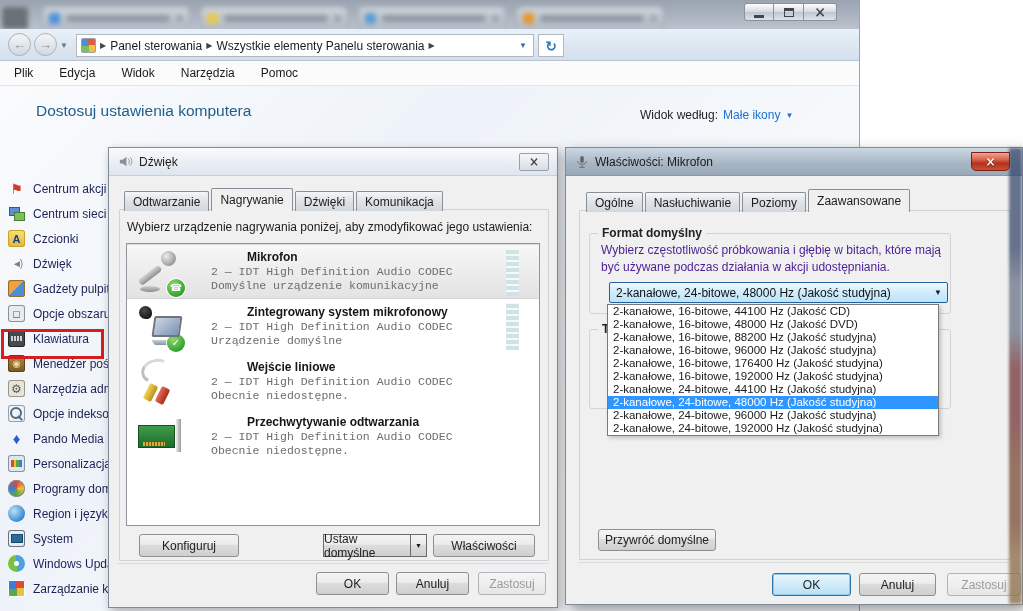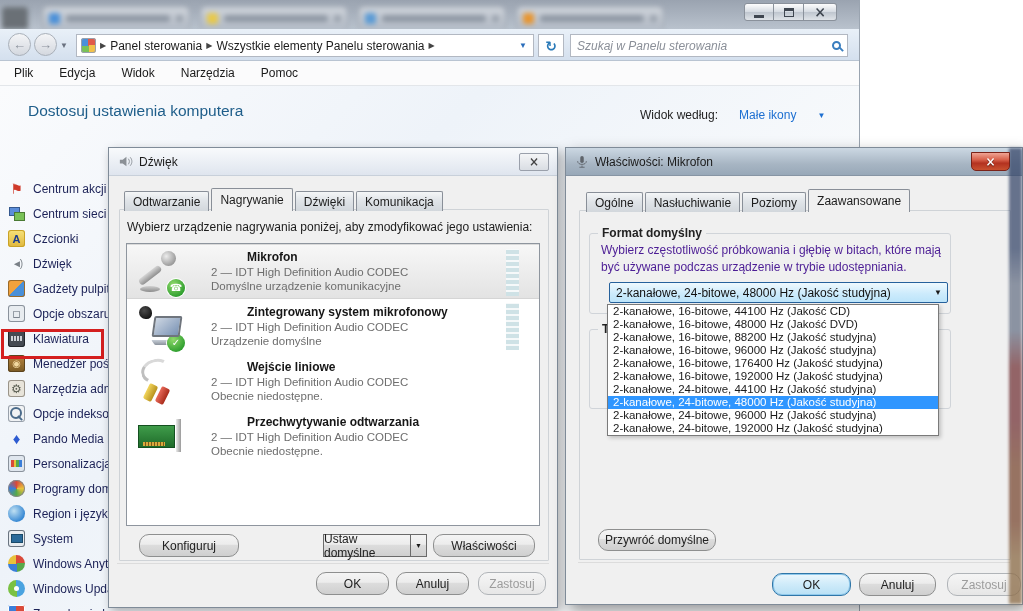--- a/index.html
+++ b/index.html
@@ -44,22 +44,22 @@
   .searchbox input::placeholder { color:#8a8f98; }
   .lens { width:9px; height:9px; border:2px solid #3a7ebf; border-radius:50%; position:relative; flex:none; cursor:pointer; }
   .lens::after { content:""; position:absolute; width:6px; height:2px; background:#3a7ebf; transform:rotate(45deg); right:-5px; bottom:-2px; }
 
   
   .menubar { position:absolute; left:0; top:61px; width:100%; height:25px; background:#fbfbfc; border-bottom:1px solid #e3e6ea; display:flex; align-items:center; padding-left:14px; gap:26px; font-size:12px; color:#1a1a1a; }
   .menubar span { cursor:pointer; }
 
   
   .content { position:absolute; left:0; top:86px; width:100%; height:525px; background:linear-gradient(135deg,#fafbfd 0%,#eef3f9 35%,#f8fafc 70%); }
-  .page-title { position:absolute; left:28px; top:16px; font-size:15.5px; color:#1f5e8a; }
-  .viewby { position:absolute; left:640px; top:22px; display:flex; align-items:center; gap:21px; font-size:12px; color:#1e1e1e; }
+  .page-title { position:absolute; left:36px; top:16px; font-size:15.5px; color:#1f5e8a; }
+  .viewby { position:absolute; left:640px; top:22px; display:flex; align-items:center; gap:5px; font-size:12px; color:#1e1e1e; }
   .viewby .link { color:#1d6fd1; cursor:pointer; }
   .viewby .caret { font-size:8px; color:#1d6fd1; cursor:pointer; }
 
   
   .sidebar { position:absolute; left:8px; top:90px; width:150px; }
   .side-item { height:25px; display:flex; align-items:center; gap:8px; cursor:pointer; white-space:nowrap; }
   .side-label { font-size:12px; color:#1c2257; }
   .s-icn { width:17px; height:17px; border-radius:3px; position:relative; display:inline-flex; align-items:center; justify-content:center; flex:none; font-size:11px; }
   .icn-action-center::after { content:"⚑"; color:#cf3a2a; font-size:14px; }
   .icn-network::before { content:""; position:absolute; left:1px; top:2px; width:9px; height:7px; background:#5b8dd9; border:1px solid #35598f; }
@@ -93,39 +93,39 @@
 
   .red-box { position:absolute; left:1px; top:243px; width:103px; height:30px; border:3px solid #d41f1f; z-index:5; pointer-events:none; }
 
   
   .dialog { position:absolute; background:#f0f0f0; border:1px solid #7f8b98; box-shadow:3px 4px 10px rgba(0,0,0,.3); }
   .titlebar { position:absolute; left:0; top:0; width:100%; height:28px; display:flex; align-items:center; gap:6px; padding-left:9px; font-size:12px; color:#1b1b1b; cursor:default; }
   .dtabs { position:absolute; display:flex; align-items:flex-end; z-index:2; }
   .dtab { height:20px; padding:3px 8px 0; background:linear-gradient(#f4f6f7,#e0e4e8 45%,#d2d7dc); border:1px solid #898f98; border-bottom:none; margin-right:2px; font-size:12px; color:#1c1c1c; border-radius:2px 2px 0 0; cursor:pointer; }
   .dtab.active { background:#f0f0f0; height:23px; padding-top:4px; box-shadow:0 2px 0 #f0f0f0; }
   .tab-page { position:absolute; background:#f0f0f0; border:1px solid #cfd3d7; border-radius:1px; }
-  .btn { position:absolute; background:linear-gradient(#f4f4f4,#ececec 45%,#ddd 46%,#cfcfcf); border:1px solid #8e8f8f; border-radius:10px; font-size:12px; color:#222; display:flex; align-items:center; justify-content:center; cursor:pointer; }
+  .btn { position:absolute; background:linear-gradient(#f4f4f4,#ececec 45%,#ddd 46%,#cfcfcf); border:1px solid #8e8f8f; border-radius:3px; font-size:12px; color:#222; display:flex; align-items:center; justify-content:center; cursor:pointer; }
   .btn.disabled { color:#9c9c9c; border-color:#b0b4b8; background:linear-gradient(#f5f5f5,#efefef 45%,#e6e6e6); cursor:default; }
   .btn.focused { border-color:#2f76a8; background:linear-gradient(#ecf7fd,#d1ecfa 45%,#b8e0f5); box-shadow:inset 0 0 0 1px #8fc9ec; }
   .footer-line { position:absolute; border-top:1px solid #dcdcdc; }
 
   
   #sound-dialog { left:108px; top:147px; width:450px; height:461px; z-index:10; }
   #sound-dialog .titlebar { background:linear-gradient(#f8fafc,#dfe5ee); border-bottom:1px solid #c8d0da; }
   .closebtn-inactive { position:absolute; right:8px; top:5px; width:30px; height:18px; border:1px solid #9aa0ab; border-radius:2px; background:linear-gradient(#f4f5f7,#d9dde3); color:#444; font-size:12px; font-weight:bold; font-family:"DejaVu Serif",serif; display:flex; align-items:center; justify-content:center; cursor:pointer; }
   #sound-dialog .dtabs { left:15px; top:40px; }
   #sound-dialog .tab-page { left:10px; top:61px; width:430px; height:352px; }
   .instruction { position:absolute; left:18px; top:72px; font-size:12px; color:#1c1c1c; }
   .devlist { position:absolute; left:17px; top:95px; width:414px; height:283px; background:#fff; border:1px solid #8e959e; overflow:hidden; }
   .device { position:relative; height:55px; display:flex; align-items:center; padding-left:10px; cursor:pointer; }
   .device.selected { background:linear-gradient(#f7f7f7,#e3e3e3); border-top:1px solid #dadada; border-bottom:1px solid #d5d5d5; }
   .dev-icon { width:46px; height:46px; position:relative; flex:none; }
   .dev-text { margin-left:28px; }
   .dev-name { font-size:12px; font-weight:600; color:#161616; line-height:15px;padding-left:36px; }
-  .dev-sub { font-size:11.5px; color:#6e6e6e; line-height:14px; }
+  .dev-sub { font-size:11.5px; color:#6e6e6e; line-height:14px;font-family:Liberation Mono, monospace; }
   .meter { position:absolute; right:20px; top:4px; width:13px; height:47px; background:repeating-linear-gradient(to top,#cfe2e6 0 4px,#f6f9fa 4px 6px); }
   .badge { position:absolute; right:-2px; bottom:-2px; width:18px; height:18px; border-radius:50%; background:radial-gradient(circle at 35% 30%,#8fd96a,#2e9e2e 75%); box-shadow:0 0 0 1px #fff; display:flex; align-items:center; justify-content:center; color:#fff; font-size:10px; }
   .badge.icn-phone::after { content:"☎"; } .badge.icn-check::after { content:"✓"; font-weight:bold; }
   
   .icn-microphone::before { content:""; position:absolute; right:7px; top:2px; width:15px; height:15px; border-radius:50%; background:radial-gradient(circle at 35% 35%,#ececec,#9a9a9a 72%); }
   .icn-microphone::after { content:""; position:absolute; left:5px; bottom:9px; width:26px; height:7px; border-radius:4px; background:linear-gradient(#d6d6d6,#8f8f8f); transform:rotate(-38deg); transform-origin:left bottom; }
   .icn-microphone .art { position:absolute; left:3px; bottom:3px; width:20px; height:6px; border-radius:50%; background:linear-gradient(#cfcfcf,#8a8a8a); }
   .icn-integrated-mic::before { content:""; position:absolute; left:2px; top:2px; width:13px; height:13px; border-radius:50% 50% 40% 50%; background:radial-gradient(circle at 40% 35%,#4a4a4a,#161616 75%); }
   .icn-integrated-mic::after { content:""; position:absolute; right:2px; top:12px; width:24px; height:17px; border:2px solid #6f757d; border-radius:2px; background:linear-gradient(135deg,#cdd6e2,#7a93b5); transform:skewX(-8deg); }
   .icn-integrated-mic .art { position:absolute; right:0; bottom:5px; width:30px; height:5px; background:linear-gradient(#c8cfd8,#8a929c); transform:skewX(35deg); border-radius:1px; }
@@ -232,24 +232,20 @@
           <span class="crumb-group">
             <span class="crumb">Wszystkie elementy Panelu sterowania</span>
             <span class="crumb-arrow">▶</span>
           </span>
         <span class="crumb-spacer"></span>
         <span class="crumb-caret">▼</span>
       </div>
       <div class="refreshbtn">
           <span>↻</span>
         </div>
-      <div class="searchbox">
-        <input placeholder="Szukaj w Panelu sterowania" style="">
-        <span class="lens"></span>
-      </div>
     </div>
 
     <div class="menubar">
       <span>Plik</span>
         <span>Edycja</span>
         <span>Widok</span>
         <span>Narzędzia</span>
         <span>Pomoc</span>
     </div>
 
@@ -313,24 +309,20 @@
             <span class="s-icn icn-default-programs"></span>
             <span class="side-label">Programy dom</span>
           </div>
           <div class="side-item">
             <span class="s-icn icn-region"></span>
             <span class="side-label">Region i język</span>
           </div>
           <div class="side-item">
             <span class="s-icn icn-system"></span>
             <span class="side-label">System</span>
-          </div>
-          <div class="side-item">
-            <span class="s-icn icn-anytime-upgrade"></span>
-            <span class="side-label">Windows Anyt</span>
           </div>
           <div class="side-item">
             <span class="s-icn icn-windows-update"></span>
             <span class="side-label">Windows Upda</span>
           </div>
           <div class="side-item">
             <span class="s-icn icn-color-management"></span>
             <span class="side-label">Zarządzanie ko</span>
           </div>
       </div>
@@ -438,21 +430,21 @@
       <div class="dtab">Ogólne</div>
         <div class="dtab">Nasłuchiwanie</div>
         <div class="dtab">Poziomy</div>
         <div class="dtab active">Zaawansowane</div>
     </div>
     <div class="tab-page"></div>
     <div class="groupbox" id="group-format">
       <span class="legend">Format domyślny</span>
     </div>
     <div class="desc" style="top:95px;">Wybierz częstotliwość próbkowania i głębię w bitach, które mają</div>
-    <div class="desc" style="top:112px;">być używane podczas urządzenie w trybie udostępniania.</div>
+    <div class="desc" style="top:112px;">być używane podczas działania w akcji udostępniania.</div>
     <div class="groupbox" id="group-partial">
       <span class="legend">T</span>
     </div>
     <div class="combo">
       <span class="val">2-kanałowe, 24-bitowe, 48000 Hz (Jakość studyjna)</span>
       <span class="arrow">▼</span>
     </div>
     <div class="droplist">
       <div class="opt">2-kanałowe, 16-bitowe, 44100 Hz (Jakość CD)</div>
         <div class="opt">2-kanałowe, 16-bitowe, 48000 Hz (Jakość DVD)</div>

